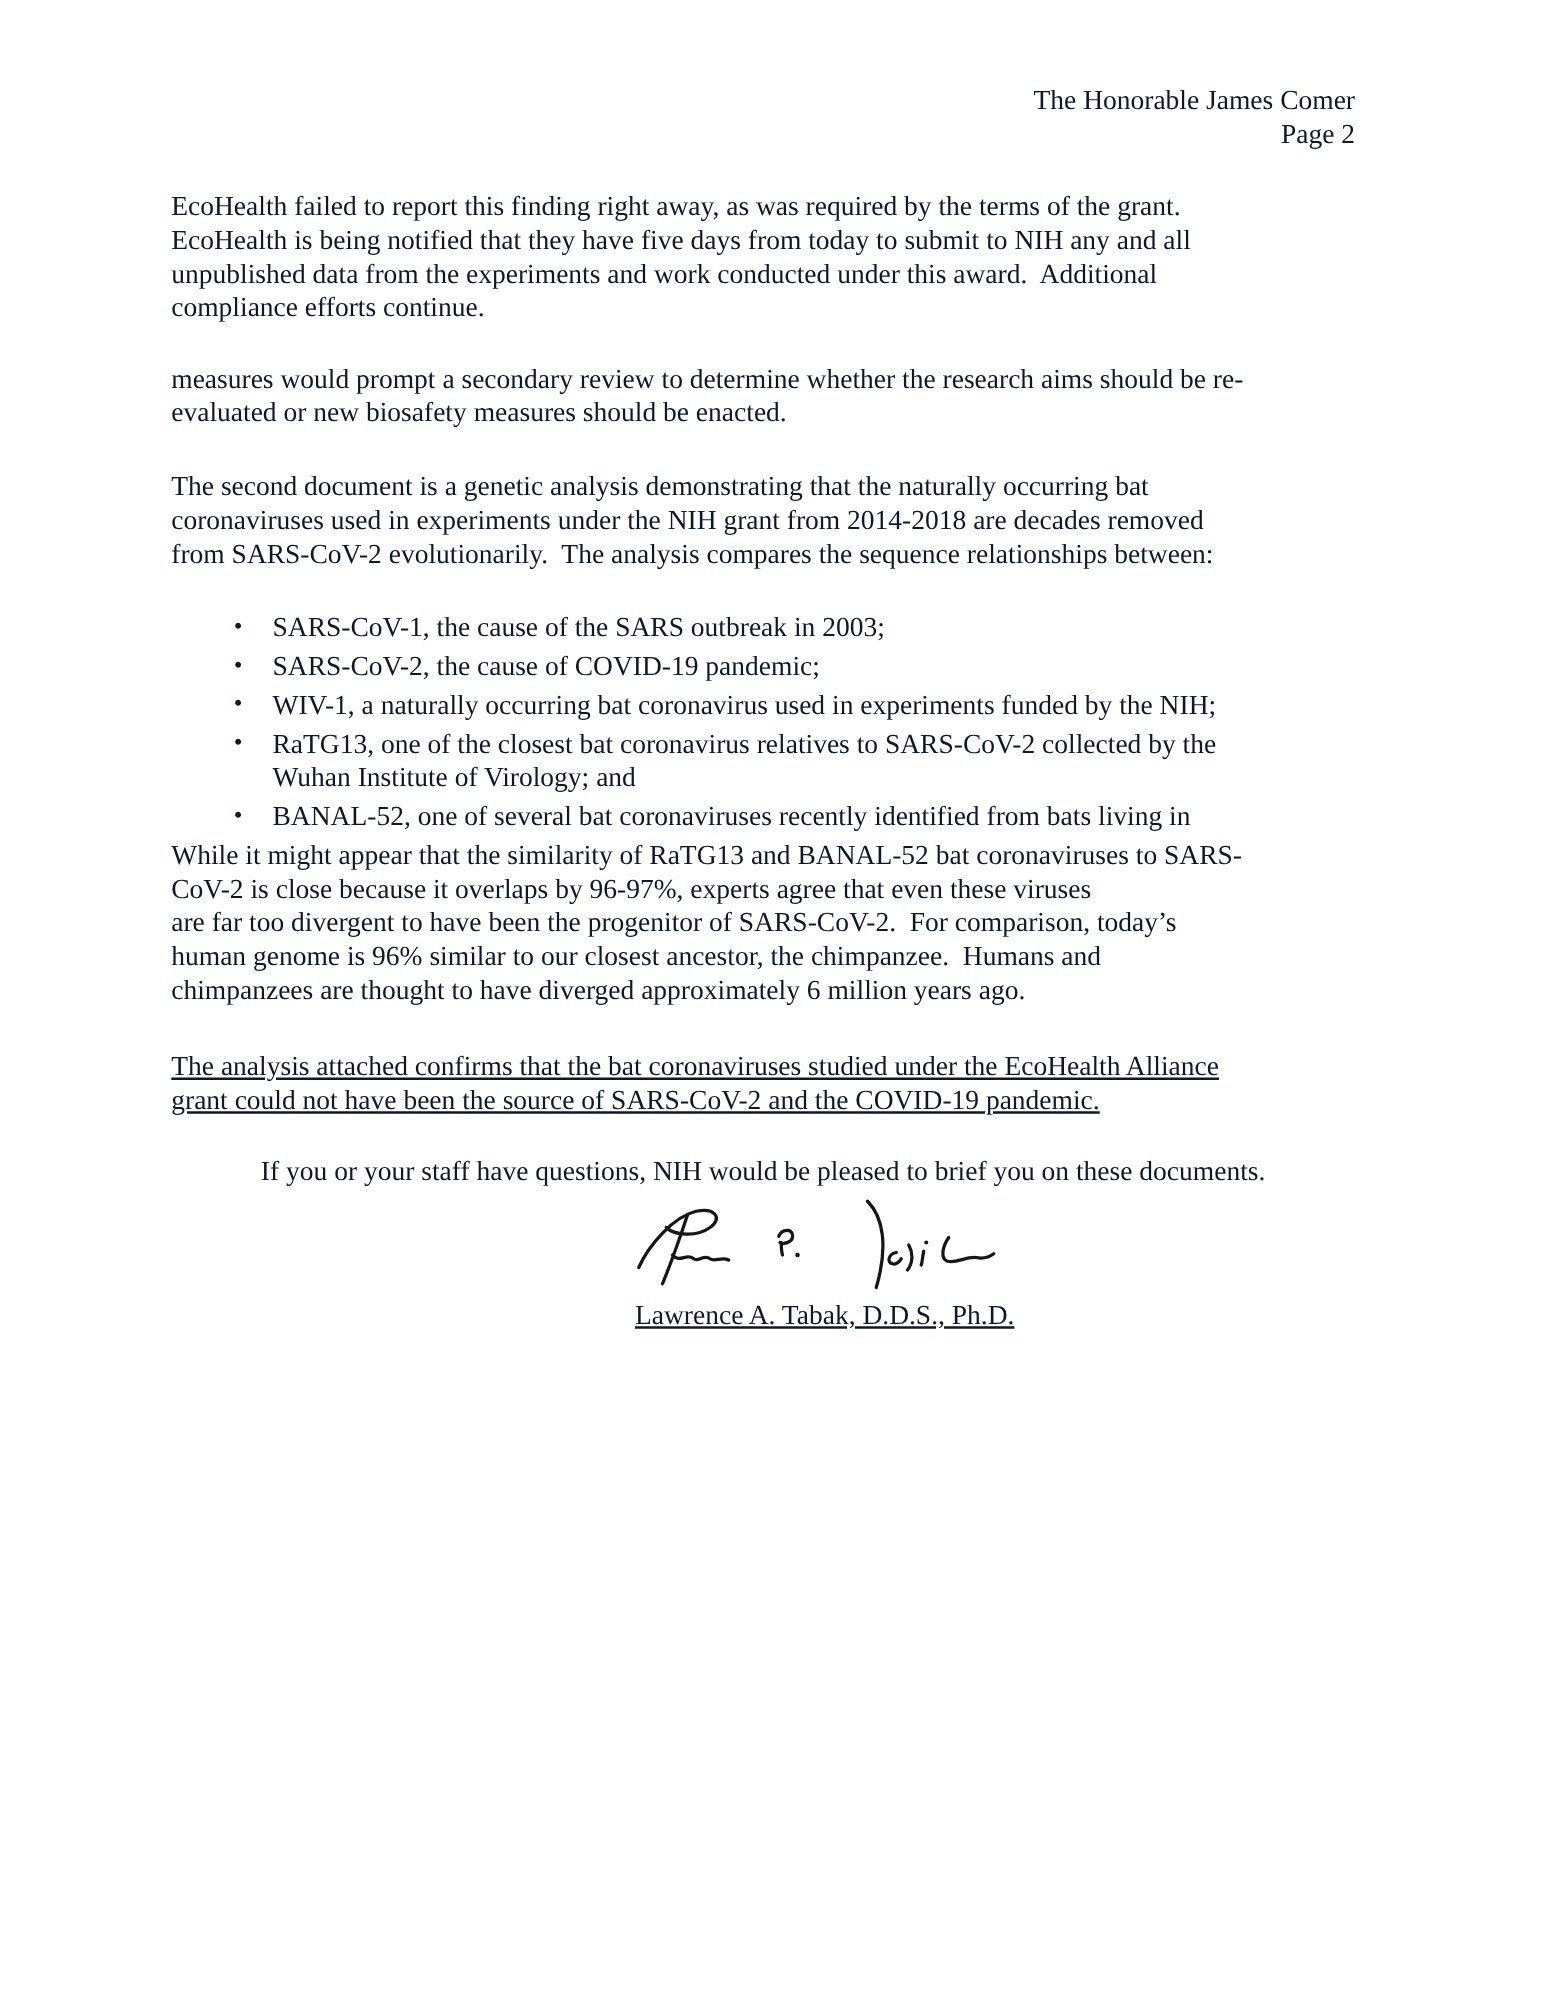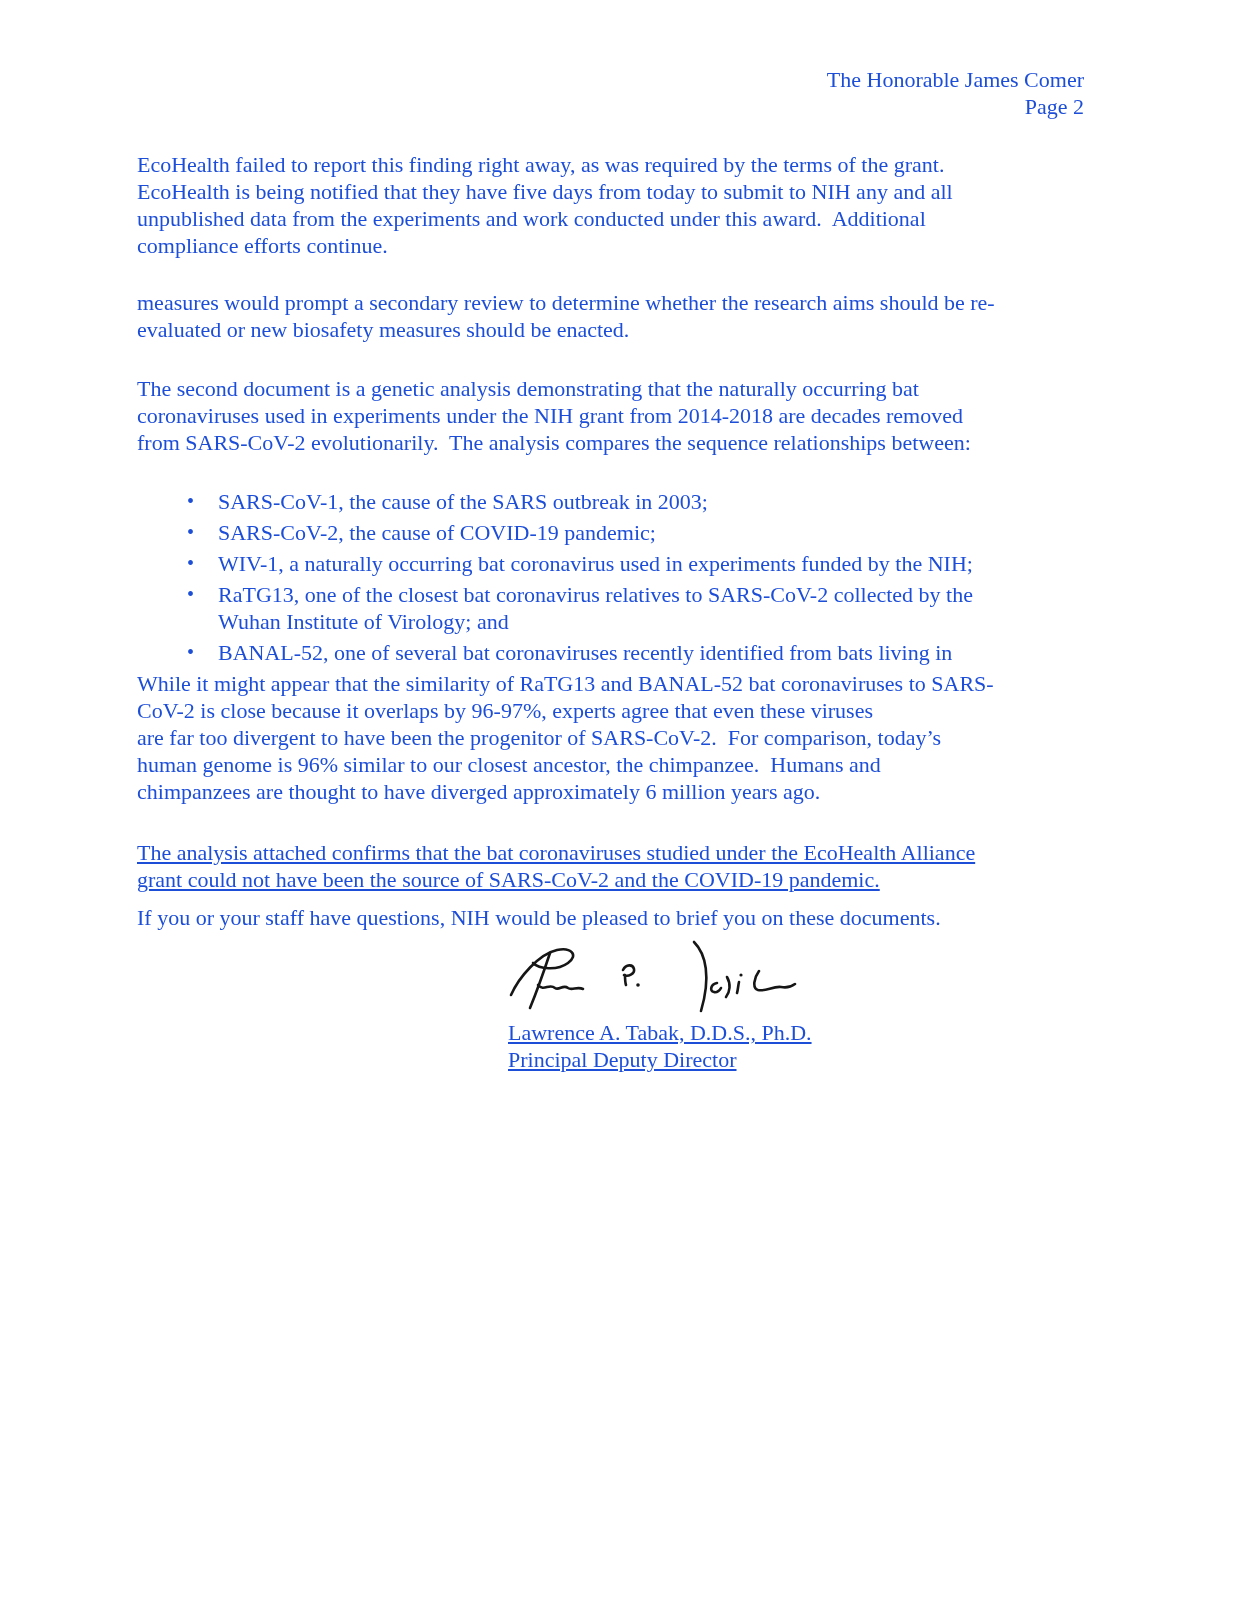--- a/index.html
+++ b/index.html
@@ -5,21 +5,21 @@
   html, body {
     margin: 0;
     padding: 0;
     background: #ffffff;
   }
   .page {
     position: relative;
     width: 1234px;
     height: 1600px;
     background: #ffffff;
-    color: #1d4ed8;
+    color: #0f172a;
     font-family: "Liberation Serif", "DejaVu Serif", serif;
     font-size: 22px;
     line-height: 27px;
     box-sizing: border-box;
     padding: 66px 150px 0 137px;
     overflow: hidden;
   }
   .letter-header {
     text-align: right;
   }
@@ -41,21 +41,21 @@
     margin-bottom: 4px;
   }
   .bullet-marker {
     position: absolute;
     left: 50px;
     top: 0;
     font-size: 20px;
   }
   .p4 { }
   .p5 { margin-top: 34px; text-decoration: underline; }
-  .p6 { margin-top: 11px; }
+  .p6 { margin-top: 30px; text-align: center; }
   .signature-block {
     margin-top: 8px;
     margin-left: 368px;
     text-decoration: underline;
   }
   .signature {
     display: block;
     width: 295px;
     height: 80px;
   }
@@ -149,16 +149,15 @@
       <path d="M118,31 C121,25 128,25 129,30 C130,35 123,38 119,36 M120,36 C120,40 120,43 121,46"></path>
       <circle class="dot" cx="133" cy="46" r="1.8"></circle>
       <path d="M189,3 C201,15 206,38 196,72"></path>
       <path d="M212,44 C206,45 204,52 209,53 C212,54 215,51 216,49"></path>
       <path d="M222,38 C226,45 225,53 221,58"></path>
       <path d="M234,43 C233,47 233,51 232,54"></path>
       <circle class="dot" cx="236" cy="36" r="1.6"></circle>
       <path d="M254,32 C249,39 247,49 253,51 C260,53 268,47 276,48 C281,49 286,48 290,45"></path>
     </svg>
     <div class="sig-name">Lawrence A. Tabak, D.D.S., Ph.D.</div>
-    <div class="sig-title">Principal Deputy Director</div>
   </div>
 
 </div>
 
 </body></html>

